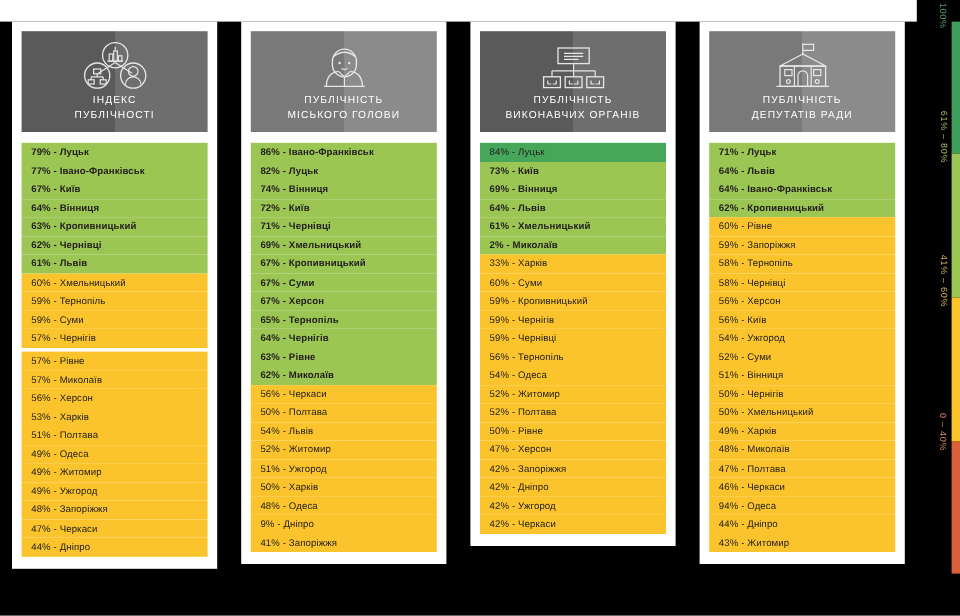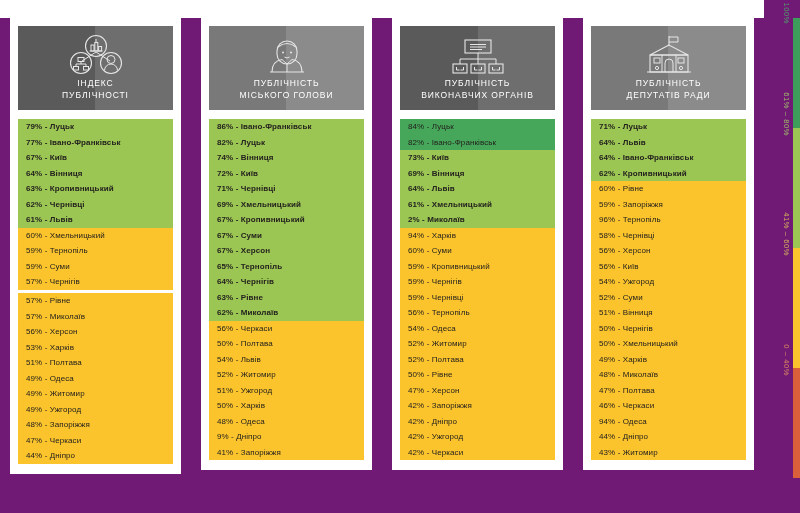--- a/index.html
+++ b/index.html
@@ -14,21 +14,21 @@
   body {
     font-family: "Liberation Sans", sans-serif;
     background: #f2efe9;
     position: relative;
   }
 
   
   #page {
     position: absolute;
     inset: 0;
-    background: #701a75;
+    background: #000000;
   }
 
   #top-strip {
     position: absolute;
     left: 0;
     top: 0;
     width: 764px;
     height: 18px;
     background: #ffffff;
   }
@@ -388,40 +388,37 @@
         <path d="M53.5 33 v3 h-3" stroke="#e6e6e6" stroke-width="1" fill="none"></path>
       </svg>
             </div>
             <div class="header-title">ПУБЛІЧНІСТЬ
 ВИКОНАВЧИХ ОРГАНІВ</div>
           </div>
           <div class="bars">
             <div class="bar c-darkgreen">
               <span class="bar-label">84% - Луцьк</span>
             </div>
-            <div class="bar c-darkgreen">
-              <span class="bar-label">82% - Івано-Франківськ</span>
-            </div>
             <div class="bar c-green">
               <span class="bar-label">73% - Київ</span>
             </div>
             <div class="bar c-green">
               <span class="bar-label">69% - Вінниця</span>
             </div>
             <div class="bar c-green">
               <span class="bar-label">64% - Львів</span>
             </div>
             <div class="bar c-green">
               <span class="bar-label">61% - Хмельницький</span>
             </div>
             <div class="bar c-green">
               <span class="bar-label">2% - Миколаїв</span>
             </div>
             <div class="bar c-yellow">
-              <span class="bar-label">94% - Харків</span>
+              <span class="bar-label">33% - Харків</span>
             </div>
             <div class="bar c-yellow">
               <span class="bar-label">60% - Суми</span>
             </div>
             <div class="bar c-yellow">
               <span class="bar-label">59% - Кропивницький</span>
             </div>
             <div class="bar c-yellow">
               <span class="bar-label">59% - Чернігів</span>
             </div>
@@ -496,21 +493,21 @@
             <div class="bar c-green">
               <span class="bar-label">62% - Кропивницький</span>
             </div>
             <div class="bar c-yellow">
               <span class="bar-label">60% - Рівне</span>
             </div>
             <div class="bar c-yellow">
               <span class="bar-label">59% - Запоріжжя</span>
             </div>
             <div class="bar c-yellow">
-              <span class="bar-label">96% - Тернопіль</span>
+              <span class="bar-label">58% - Тернопіль</span>
             </div>
             <div class="bar c-yellow">
               <span class="bar-label">58% - Чернівці</span>
             </div>
             <div class="bar c-yellow">
               <span class="bar-label">56% - Херсон</span>
             </div>
             <div class="bar c-yellow">
               <span class="bar-label">56% - Київ</span>
             </div>

